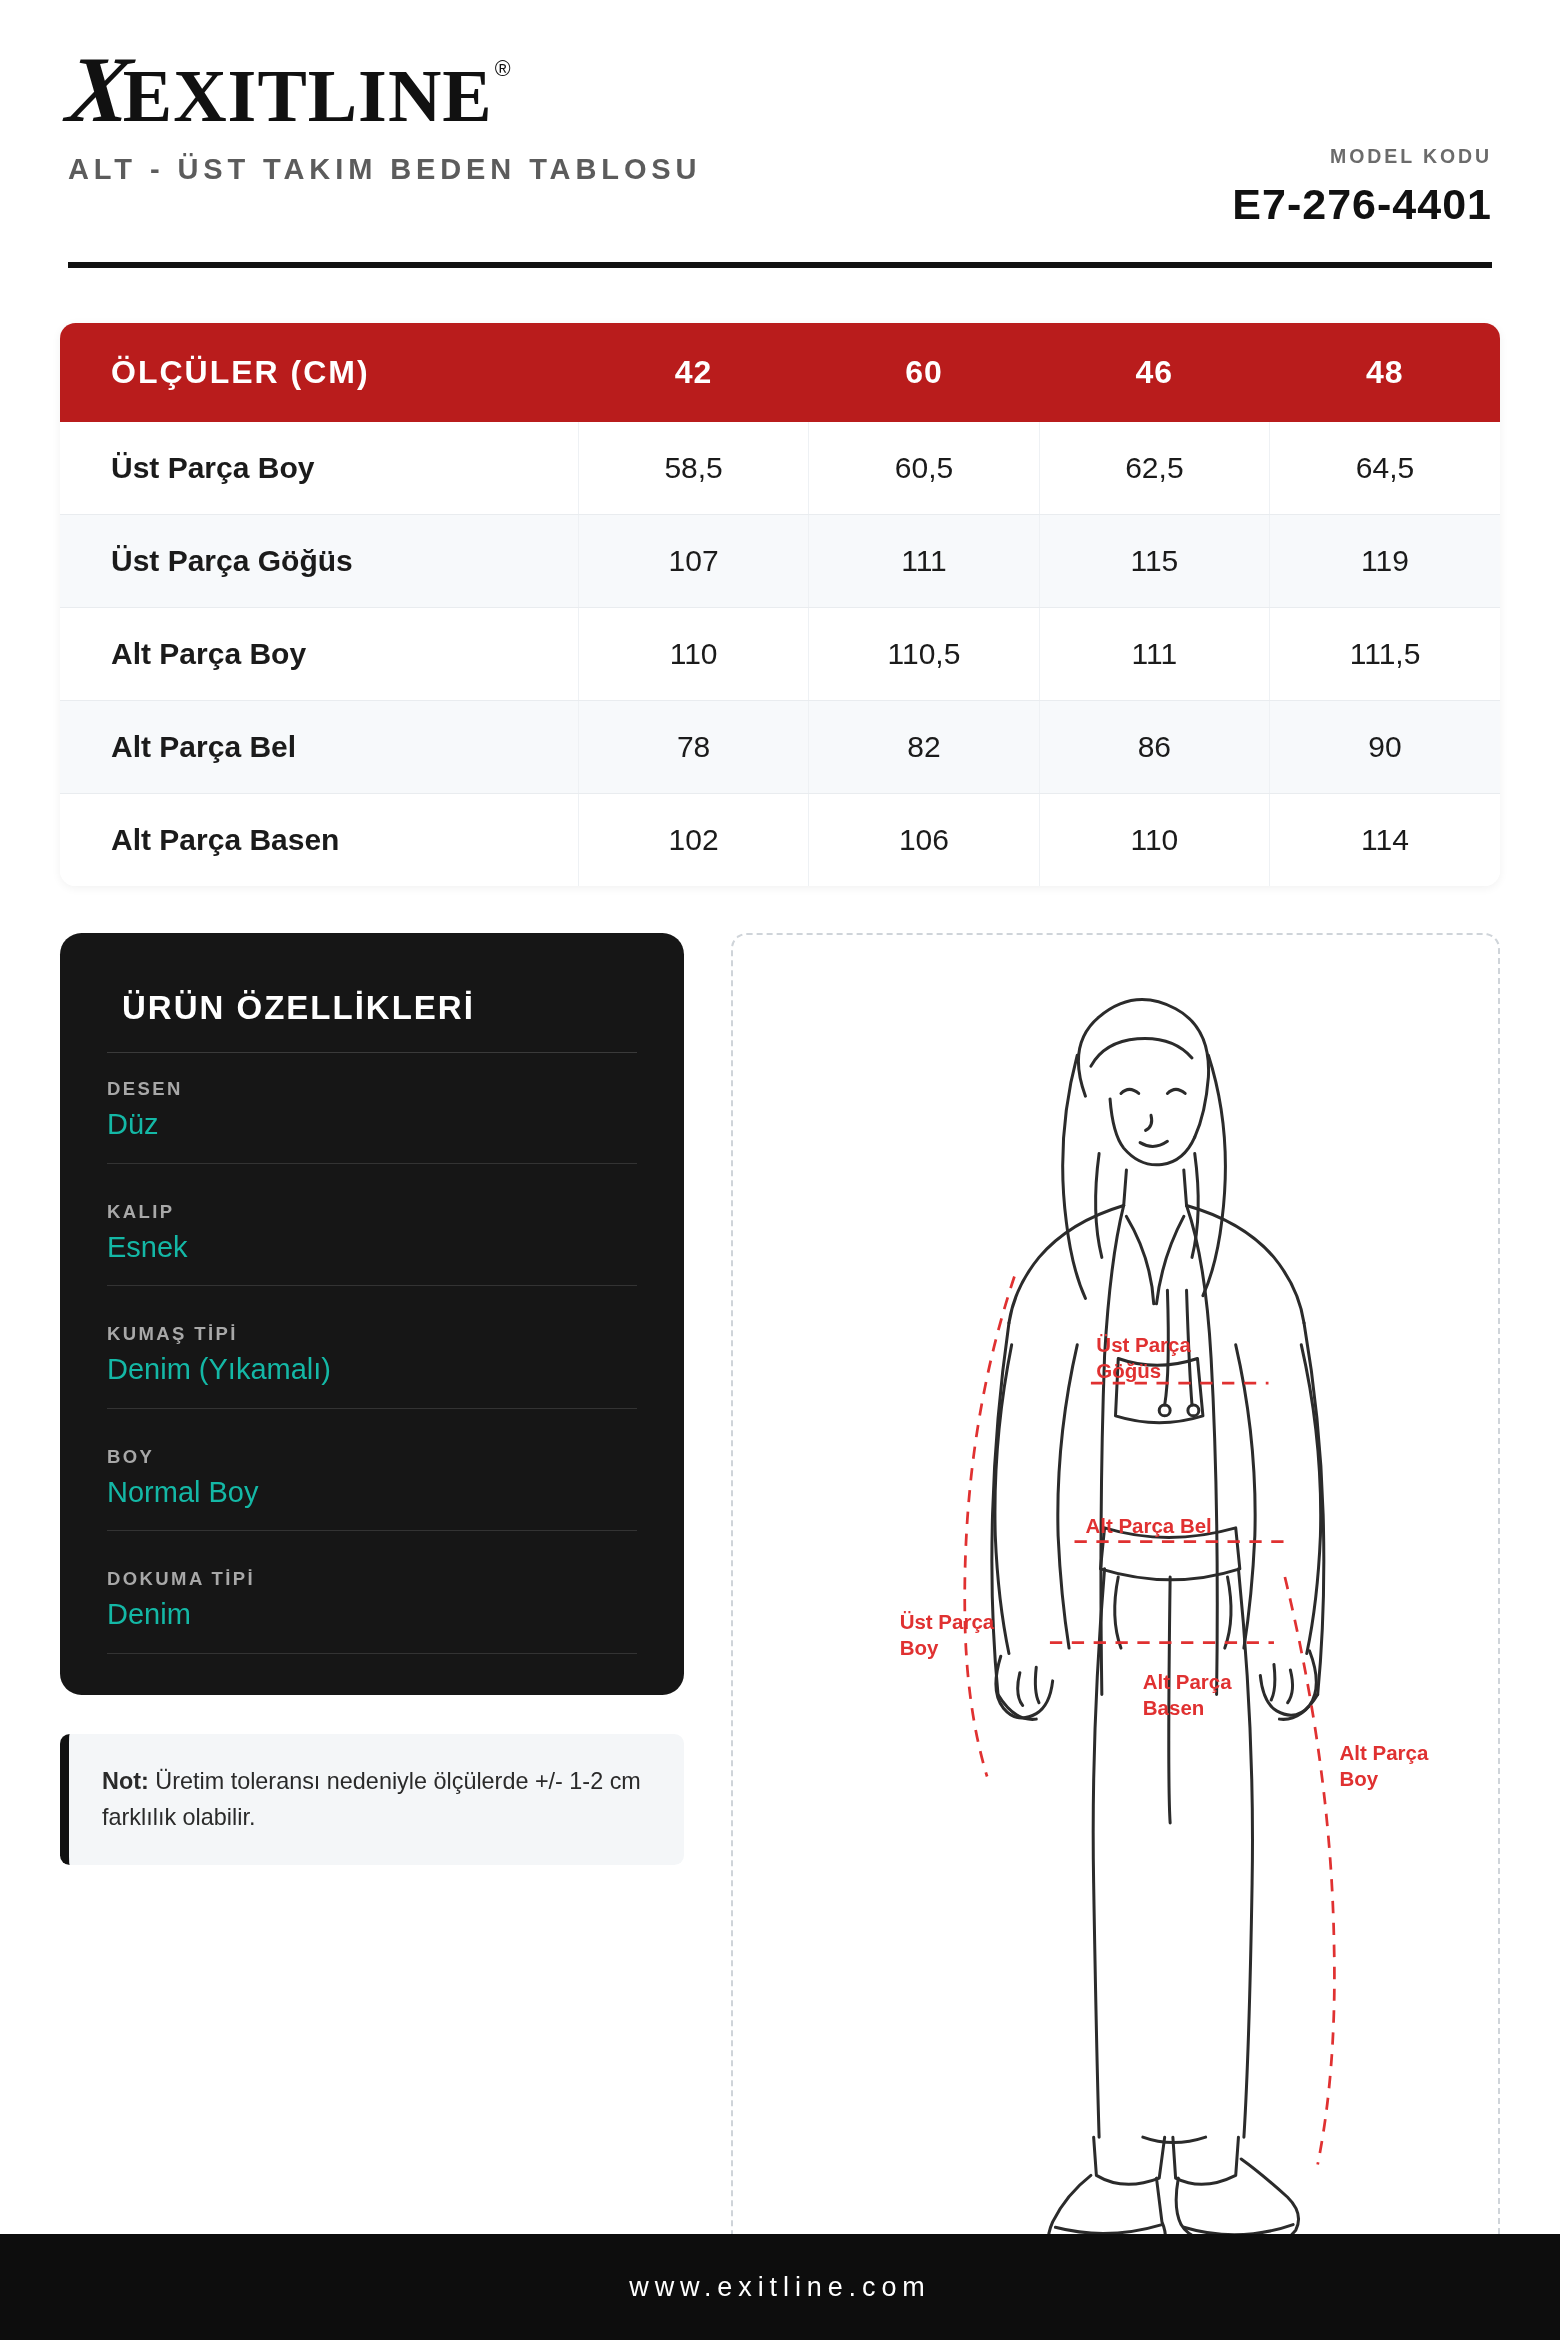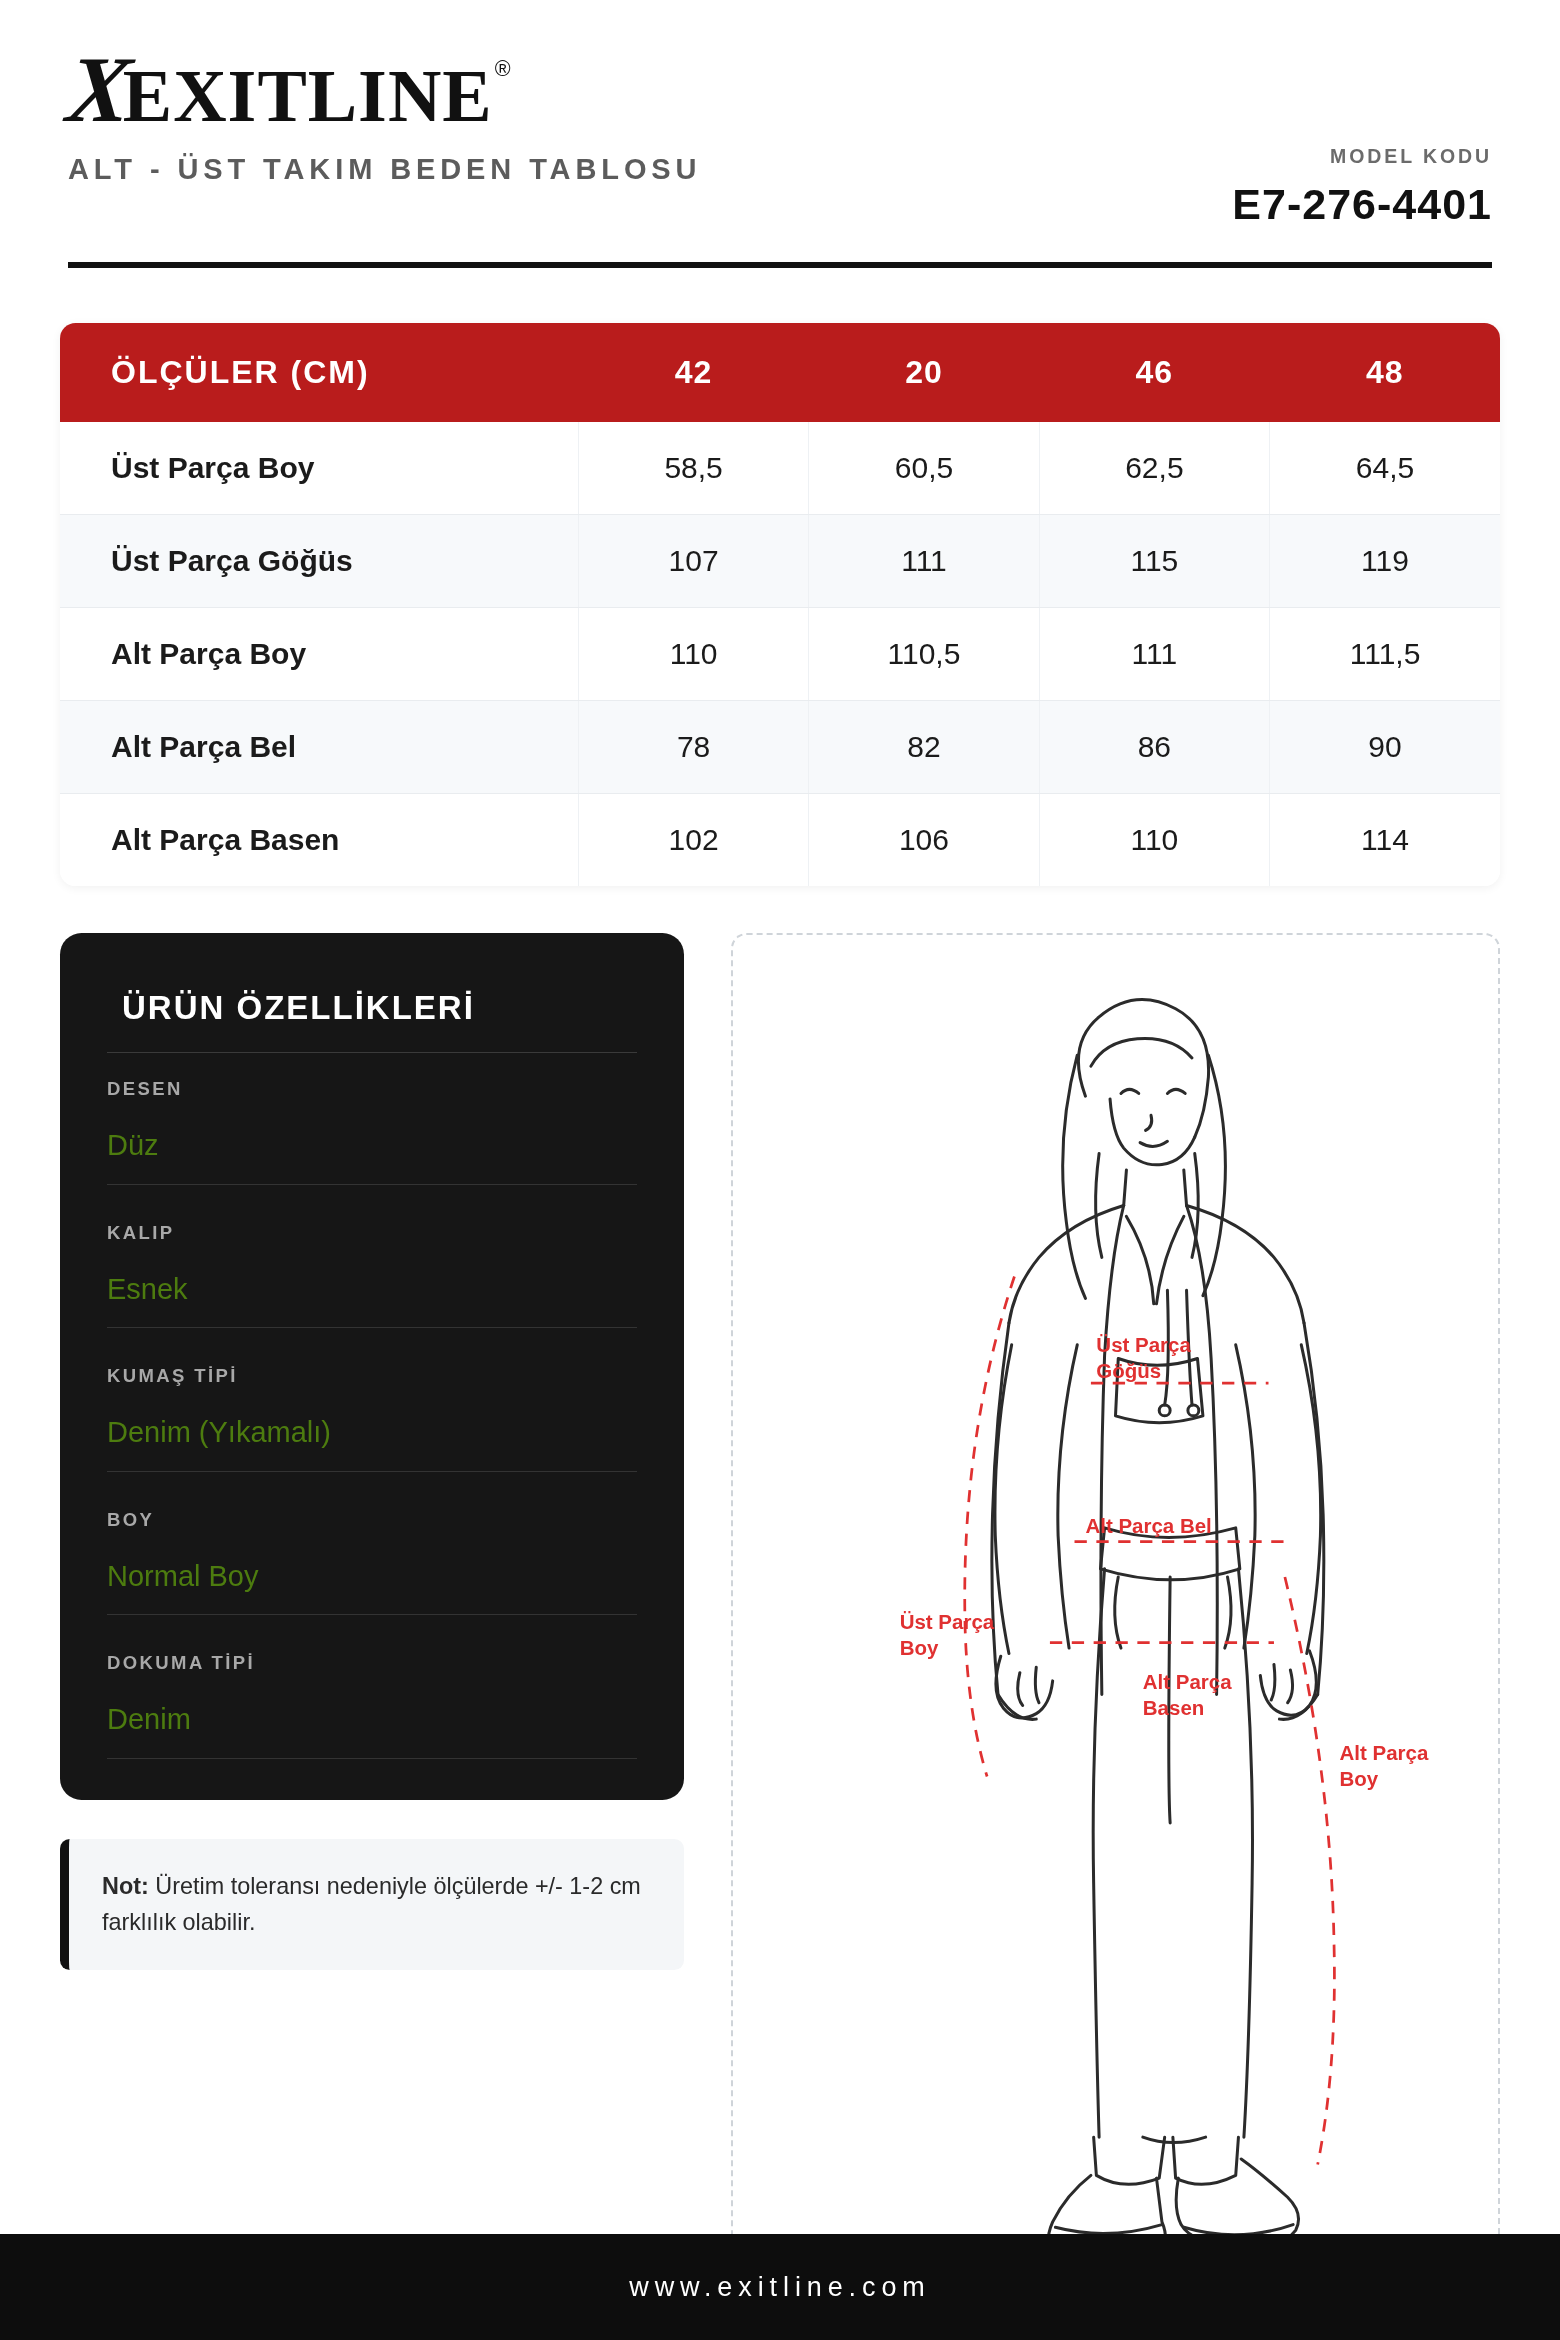--- a/index.html
+++ b/index.html
@@ -164,22 +164,22 @@
   }
   .feat-item { padding: 25px 0 12px 0; }
   .feat-key {
     font-size: 18.5px;
     letter-spacing: 2.4px;
     color: #a8a8a8;
     font-weight: bold;
   }
   .feat-val {
     font-size: 29px;
-    color: #4d7c0f;
-    margin-top: 29px;
+    color: #14b8a6;
+    margin-top: 8px;
     margin-bottom: 21.5px;
   }
   .feat-line { height: 1px; background: #333333; }
 
   .note {
     margin-top: 39px;
     background: #f4f6f8;
     border-left: 9.8px solid #111;
     border-radius: 9.8px;
     padding: 29px 33px;
@@ -246,21 +246,21 @@
           <col class="c1">
           <col>
           <col>
           <col>
           <col>
         </colgroup>
       <thead>
         <tr>
           <th class="first">ÖLÇÜLER (CM)</th>
           <th>42</th>
-          <th>20</th>
+          <th>60</th>
           <th>46</th>
           <th>48</th>
         </tr>
       </thead>
       <tbody>
         <tr>
           <td class="label">Üst Parça Boy</td>
           <td>58,5</td>
           <td>60,5</td>
           <td>62,5</td>

